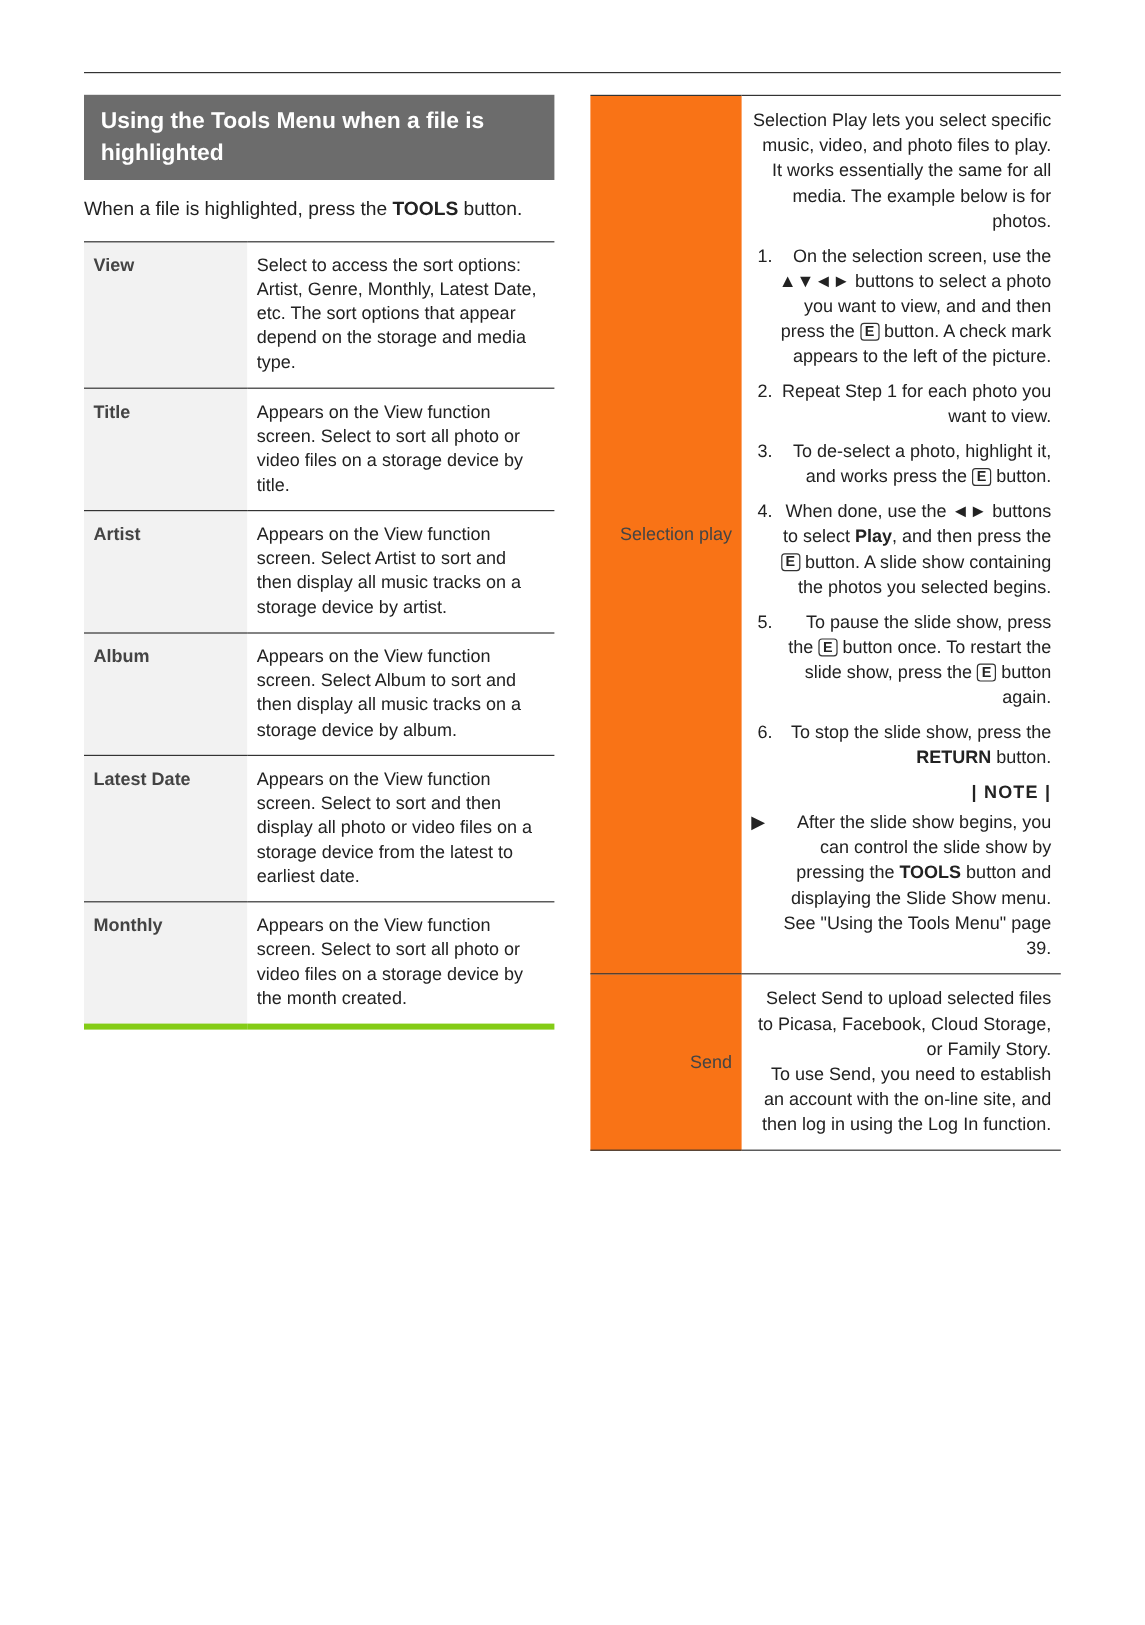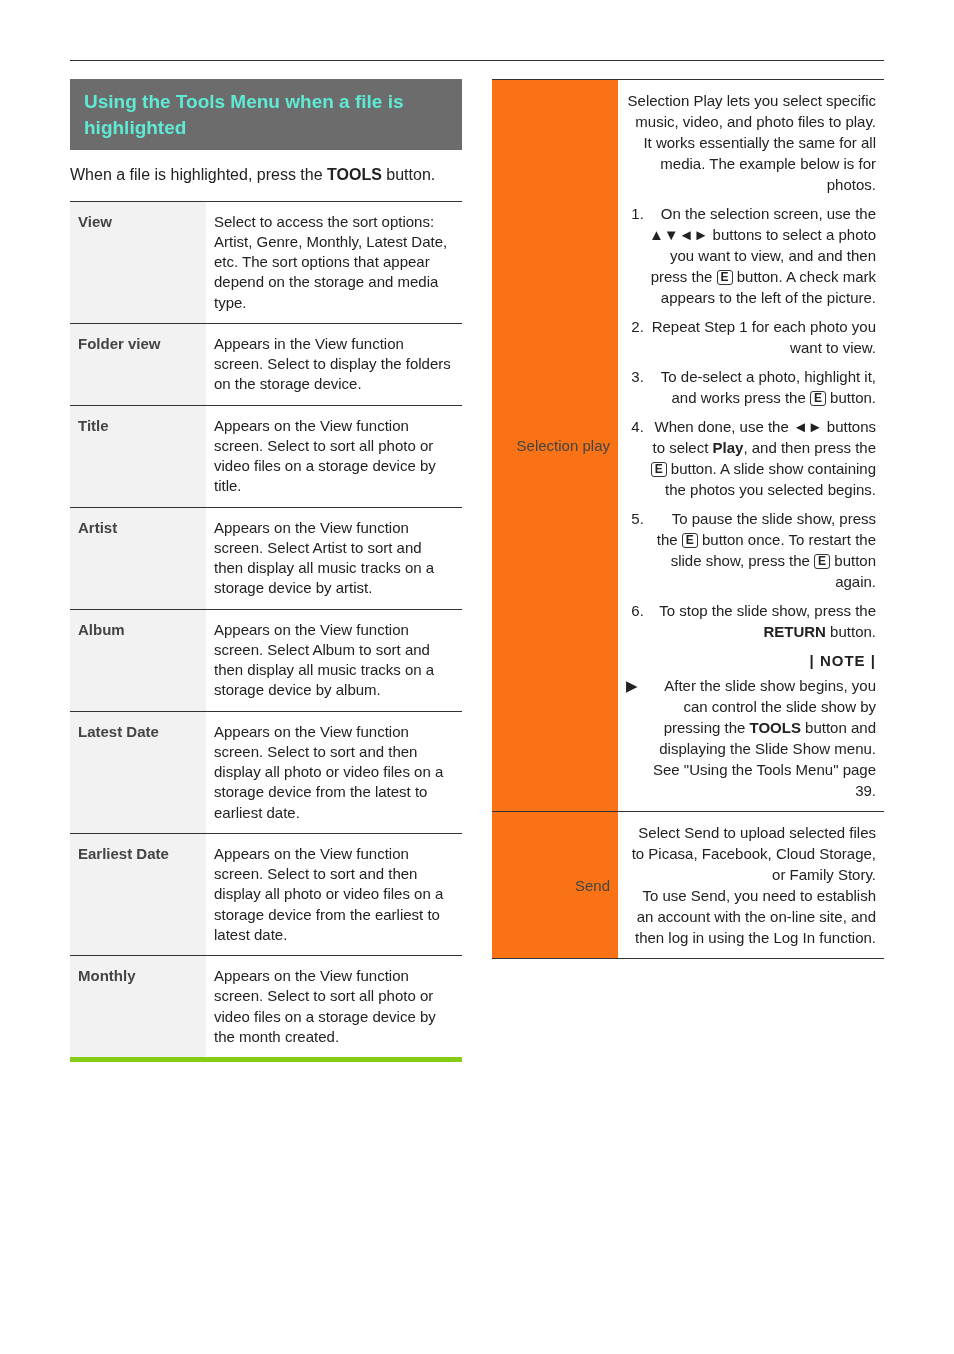--- a/index.html
+++ b/index.html
@@ -30,21 +30,21 @@
   .columns {
     display: flex;
     gap: 30px;
   }
   .col {
     flex: 1;
     min-width: 0;
   }
   .subheading-box {
     background: #6c6c6c;
-    color: #5eead4;
+    color: #ffffff;
     font-weight: 700;
     font-size: 19px;
     padding: 10px 14px;
     line-height: 1.35;
     margin-bottom: 14px;
   }
   .lead-text {
     font-size: 16px;
     line-height: 1.4;
     margin-bottom: 14px;
@@ -146,42 +146,34 @@
         <span>When a file is highlighted, press the </span><span class="bold">TOOLS</span><span> button.</span>
       </div>
 
       <table class="opt">
         <tbody>
             <tr>
           <td class="label">View</td>
           <td>Select to access the sort options: Artist, Genre, Monthly, Latest Date, etc. The sort options that appear depend on the storage and media type.</td>
         </tr>
         <tr>
-          <td class="label">Folder view</td>
-          <td>Appears in the View function screen. Select to display the folders on the storage device.</td>
-        </tr>
-        <tr>
           <td class="label">Title</td>
           <td>Appears on the View function screen. Select to sort all photo or video files on a storage device by title.</td>
         </tr>
         <tr>
           <td class="label">Artist</td>
           <td>Appears on the View function screen. Select Artist to sort and then display all music tracks on a storage device by artist.</td>
         </tr>
         <tr>
           <td class="label">Album</td>
           <td>Appears on the View function screen. Select Album to sort and then display all music tracks on a storage device by album.</td>
         </tr>
         <tr>
           <td class="label">Latest Date</td>
           <td>Appears on the View function screen. Select to sort and then display all photo or video files on a storage device from the latest to earliest date.</td>
-        </tr>
-        <tr>
-          <td class="label">Earliest Date</td>
-          <td>Appears on the View function screen. Select to sort and then display all photo or video files on a storage device from the earliest to latest date.</td>
         </tr>
         <tr>
           <td class="label">Monthly</td>
           <td>Appears on the View function screen. Select to sort all photo or video files on a storage device by the month created.</td>
         </tr>
       </tbody>
         </table>
     </div>
 
     <div class="col">

